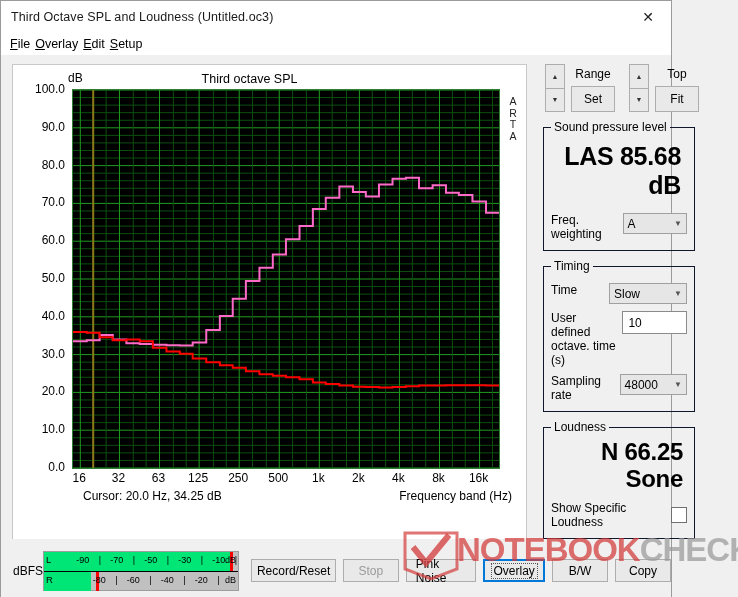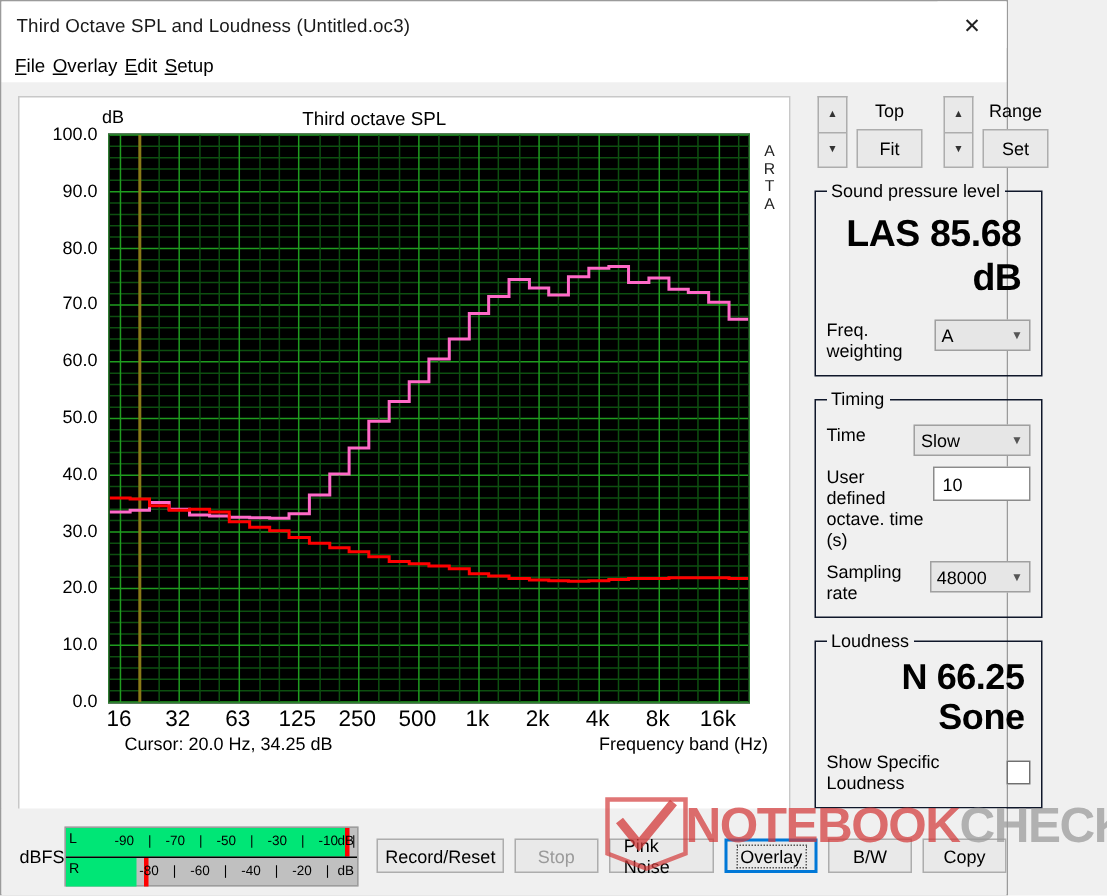--- a/index.html
+++ b/index.html
@@ -62,21 +62,21 @@
     background:#000;border:1px solid #2f7d32;box-sizing:border-box;
     overflow:hidden;
   }
   .ylabels{position:absolute;left:0;top:24px;width:55px;height:380px;}
   .ylabels span{
     position:absolute;right:3px;font-size:12px;transform:translateY(-50%);
     white-space:nowrap;
   }
   .xlabels{position:absolute;left:59px;top:406px;width:430px;height:18px;}
   .xlabels span{
-    position:absolute;font-size:15px;transform:translateX(-50%);white-space:nowrap;
+    position:absolute;font-size:12px;transform:translateX(-50%);white-space:nowrap;
   }
   .cursor-text{position:absolute;left:70px;top:424px;font-size:12px;}
   .freq-text{position:absolute;right:14px;top:424px;font-size:12px;}
   
   .spin-row{display:flex;gap:14px;padding:9px 0 0 6px;}
   .spin-group{display:flex;gap:6px;}
   .spinner{
     display:flex;flex-direction:column;width:20px;height:48px;
   }
   .spinner div{
@@ -323,32 +323,32 @@
 
     <div class="right-pane">
 
       <div class="spin-row">
         <div class="spin-group">
           <div class="spinner">
             <div>▲</div>
             <div>▼</div>
           </div>
           <div class="spin-right">
-            <div class="spin-label">Top</div>
-            <div class="sbtn">Fit</div>
+            <div class="spin-label">Range</div>
+            <div class="sbtn">Set</div>
           </div>
         </div>
         <div class="spin-group">
           <div class="spinner">
             <div>▲</div>
             <div>▼</div>
           </div>
           <div class="spin-right">
-            <div class="spin-label">Range</div>
-            <div class="sbtn">Set</div>
+            <div class="spin-label">Top</div>
+            <div class="sbtn">Fit</div>
           </div>
         </div>
       </div>
 
       <fieldset class="grp">
         <legend>Sound pressure level</legend>
         <div class="big-readout">LAS 85.68 dB</div>
         <div class="field-row">
           <div class="lbl">Freq. weighting</div>
           <div class="sel">

